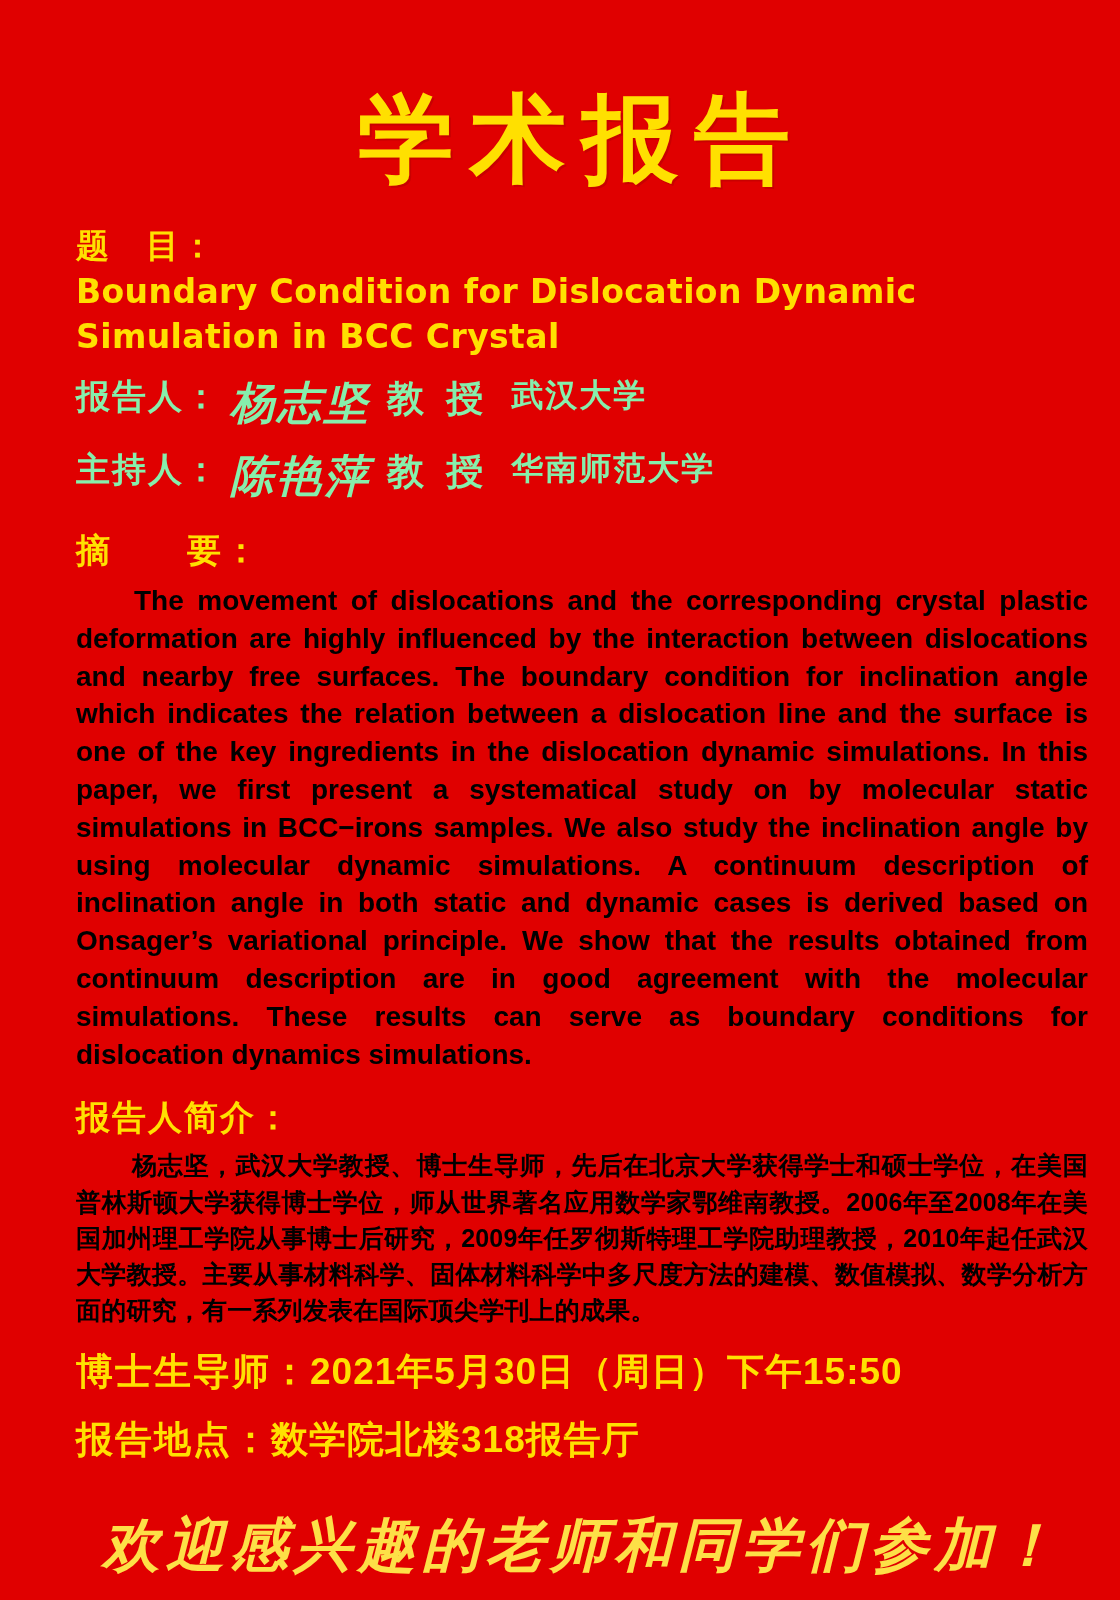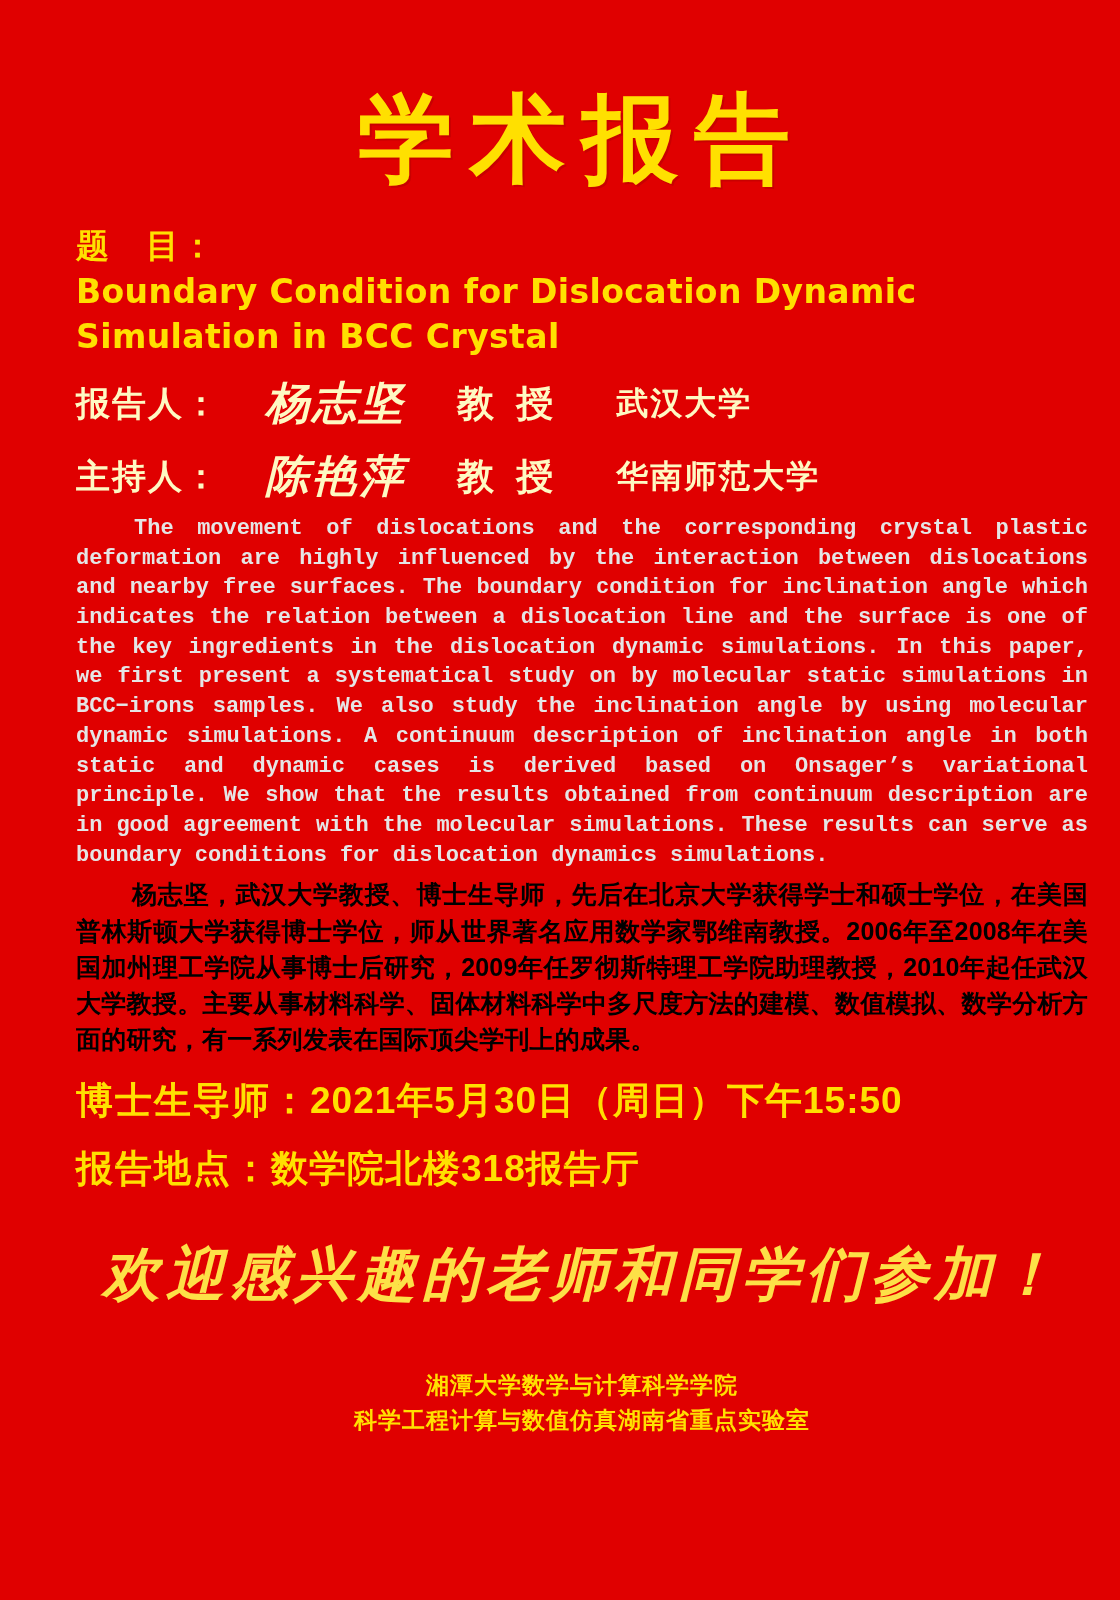--- a/index.html
+++ b/index.html
@@ -61,23 +61,22 @@
     font-weight: bold;
     font-family: "DejaVu Sans", sans-serif;
     line-height: 1.38;
     letter-spacing: 0.4px;
     text-align: left;
     flex: 1;
   }
   .person-row {
     margin-top: 14px;
     display: flex;
-    align-items: center;
-    color: #fef9c3;
-    gap: 35px;
+    align-items: flex-start;
+    color: #86efac;
   }
   .person-label {
     font-size: 34px;
     font-weight: bold;
     letter-spacing: 2px;
     white-space: nowrap;
   }
   .person-name {
     font-size: 44px;
     font-weight: bold;
@@ -98,24 +97,24 @@
     letter-spacing: 2px;
   }
   .section-head {
     color: #ffe000;
     font-size: 34px;
     font-weight: bold;
     letter-spacing: 3px;
     margin-top: 22px;
   }
   .abstract {
-    color: #e5e5e5;
-    font-size: 22px;
-    font-weight: bold;
-    font-family: Liberation Mono, monospace;
+    color: #000000;
+    font-size: 28px;
+    font-weight: bold;
+    font-family: Liberation Sans, sans-serif;
     line-height: 1.35;
     text-align: justify;
     text-justify: inter-word;
     margin-top: 8px;
     text-indent: 58px;
   }
   .bio-head {
     color: #ffe000;
     font-size: 34px;
     font-weight: bold;
@@ -181,22 +180,24 @@
       <span class="person-org">武汉大学</span>
     </div>
 
     <div class="person-row">
       <span class="person-label">主持人：</span>
       <span class="person-name">陈艳萍</span>
       <span class="person-rank">教 授</span>
       <span class="person-org">华南师范大学</span>
     </div>
 
+    <div class="section-head">摘　　要：</div>
     <div class="abstract">The movement of dislocations and the corresponding crystal plastic deformation are highly influenced by the interaction between dislocations and nearby free surfaces. The boundary condition for inclination angle which indicates the relation between a dislocation line and the surface is one of the key ingredients in the dislocation dynamic simulations. In this paper, we first present a systematical study on by molecular static simulations in BCC−irons samples. We also study the inclination angle by using molecular dynamic simulations. A continuum description of inclination angle in both static and dynamic cases is derived based on Onsager’s variational principle. We show that the results obtained from continuum description are in good agreement with the molecular simulations. These results can serve as boundary conditions for dislocation dynamics simulations.</div>
 
+    <div class="bio-head">报告人简介：</div>
     <div class="bio">杨志坚，武汉大学教授、博士生导师，先后在北京大学获得学士和硕士学位，在美国普林斯顿大学获得博士学位，师从世界著名应用数学家鄂维南教授。2006年至2008年在美国加州理工学院从事博士后研究，2009年任罗彻斯特理工学院助理教授，2010年起任武汉大学教授。主要从事材料科学、固体材料科学中多尺度方法的建模、数值模拟、数学分析方面的研究，有一系列发表在国际顶尖学刊上的成果。</div>
 
     <div class="info-row">
       <span class="lbl">博士生导师：</span><span>2021年5月30日（周日）下午15:50</span>
     </div>
 
     <div class="info-row">
       <span class="lbl">报告地点：</span><span>数学院北楼318报告厅</span>
     </div>
 

